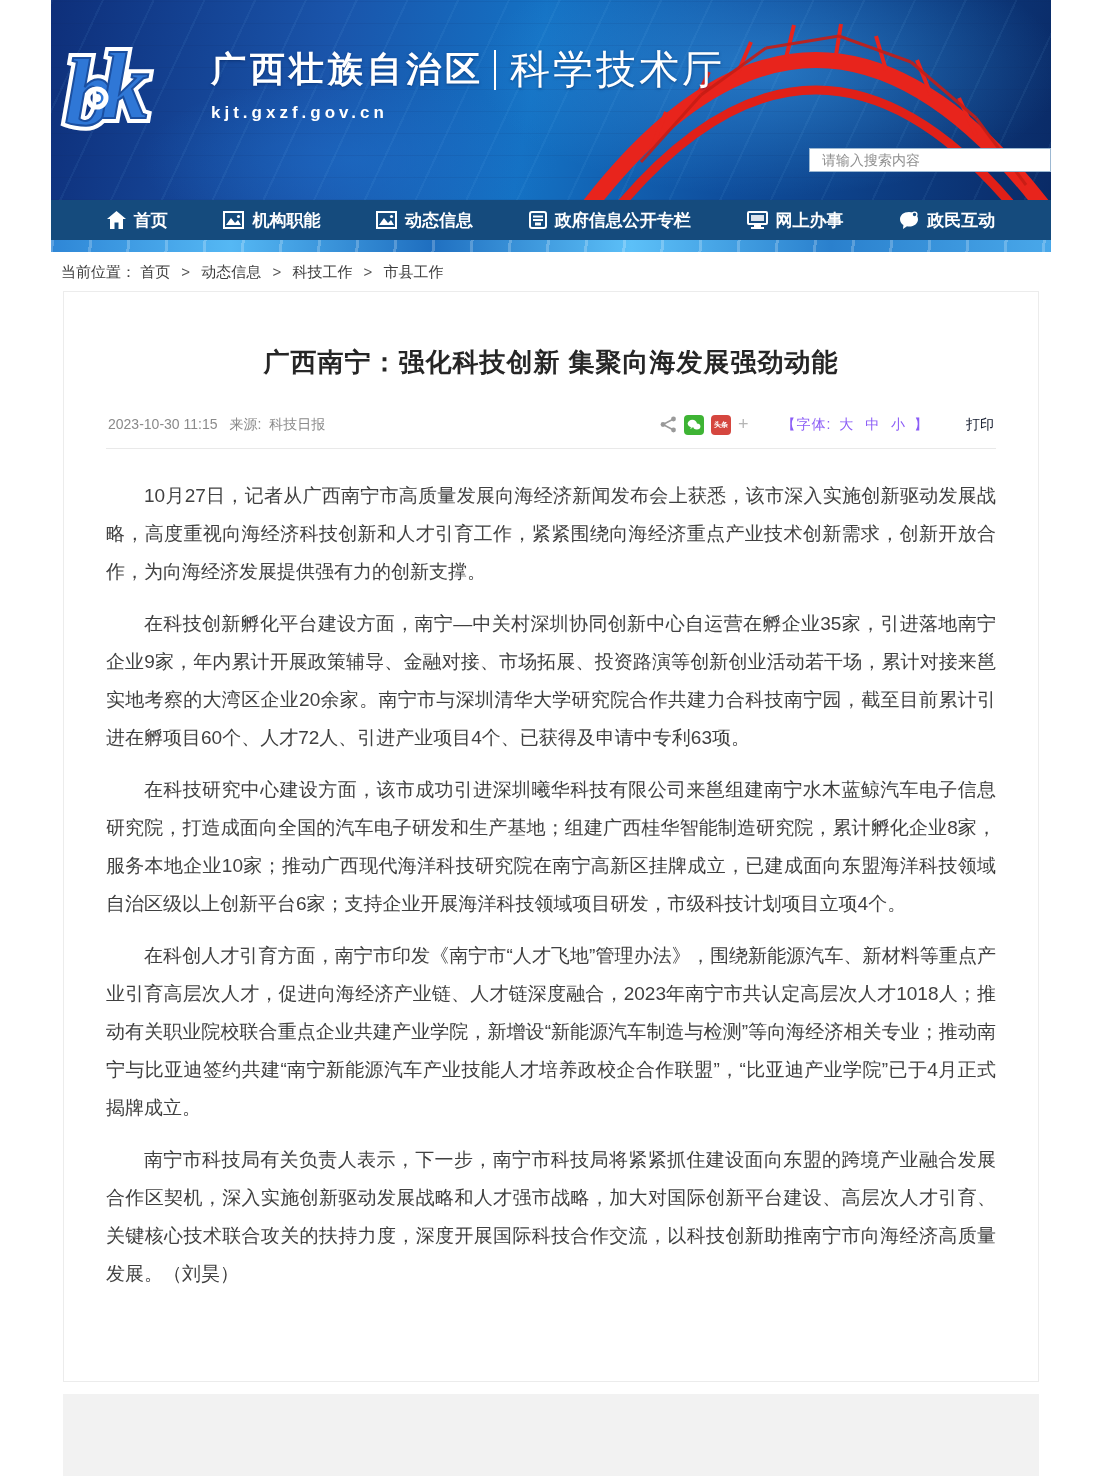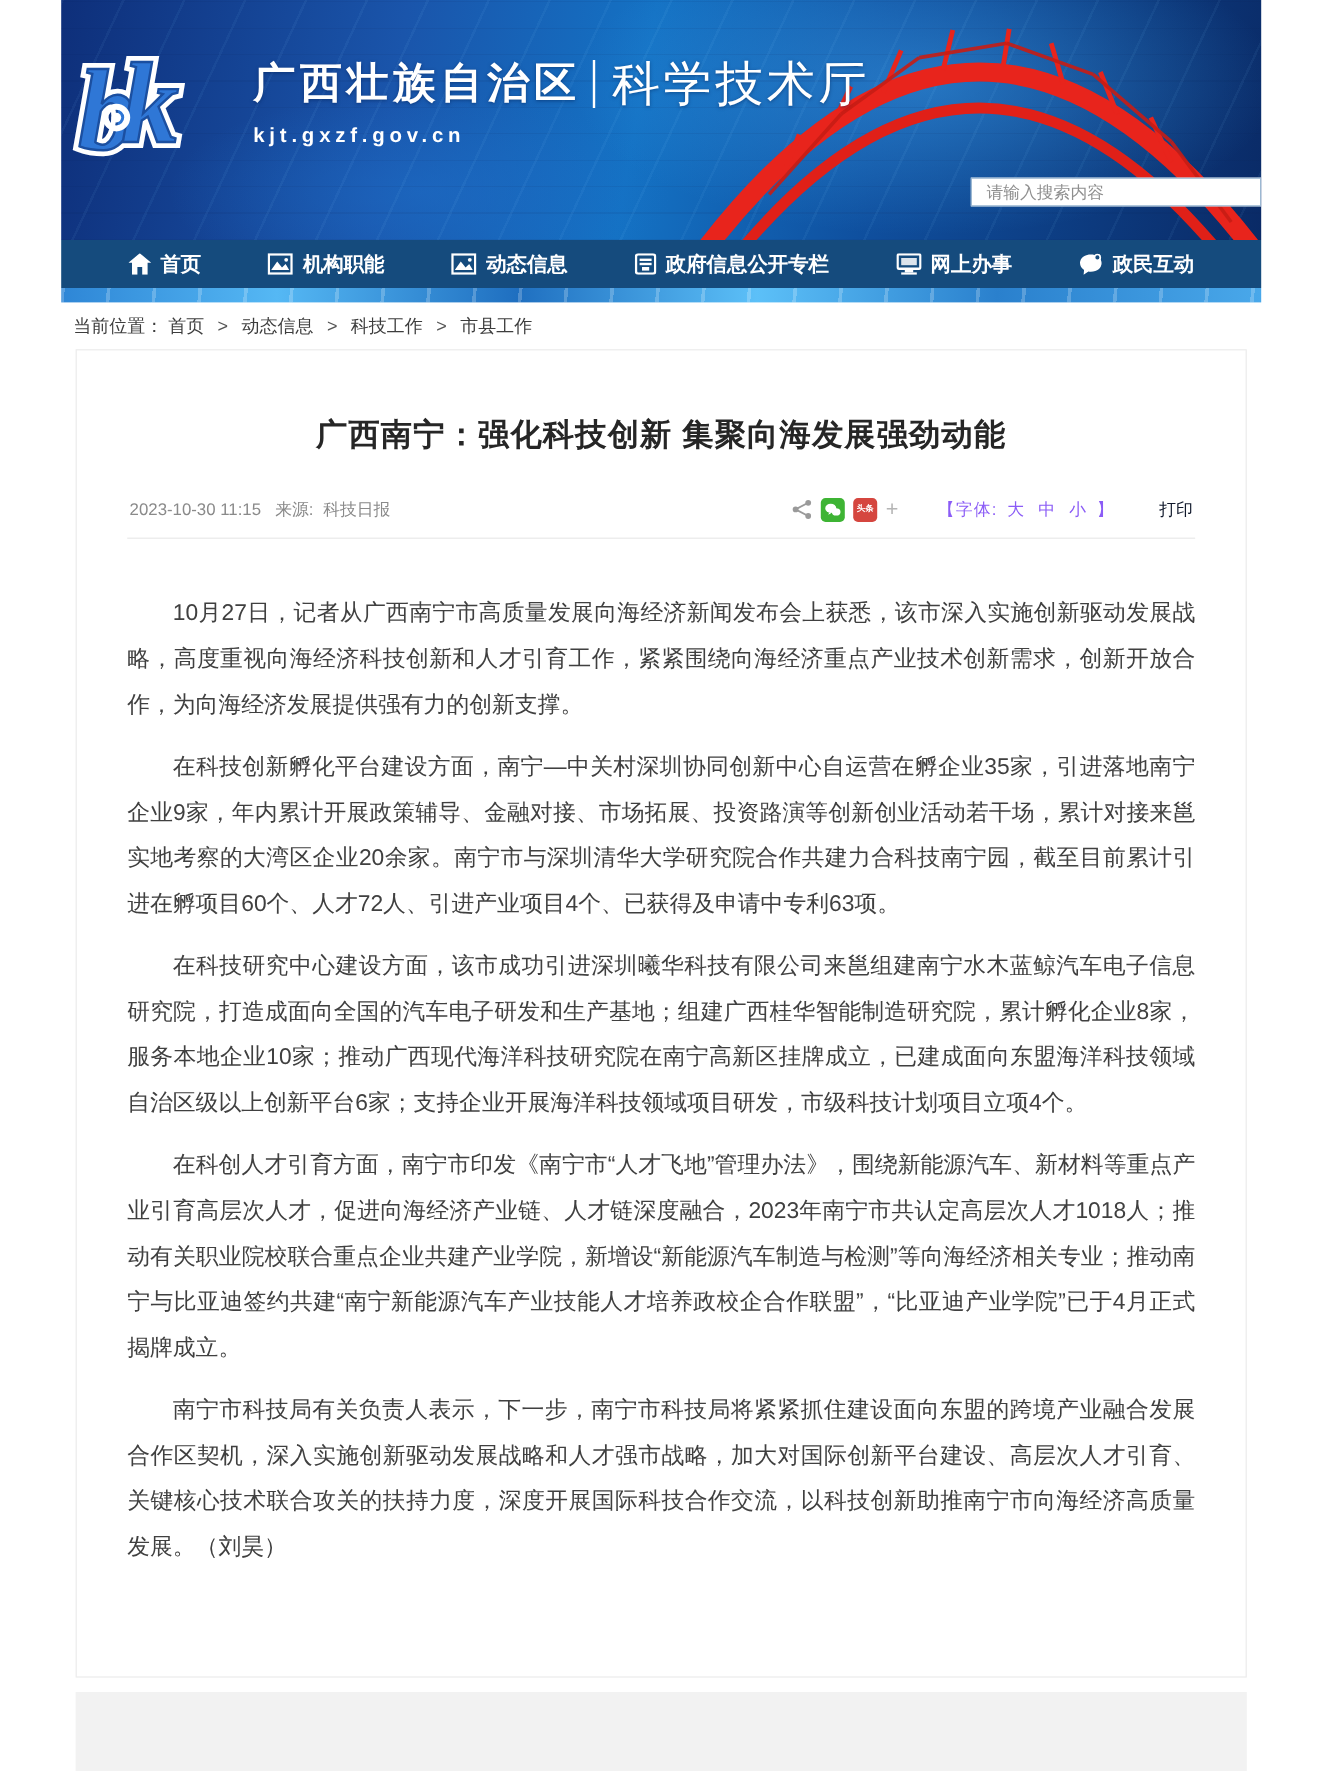--- a/index.html
+++ b/index.html
@@ -85,21 +85,21 @@
   }
   .badge-wechat { background:#3eb434; }
   .badge-toutiao { background:#d5463f; color:#fff; font-size:7px; font-weight:bold;
     letter-spacing:0; line-height:1; }
   .plus { font-size:18px; color:#b5b5b5; cursor:pointer; margin-right:26px; }
   .font-ctl { margin-right:30px; color:#8b5cf6; letter-spacing:1px; }
   .font-ctl .fsz { cursor:pointer; margin:0 3px; }
   .print { cursor:pointer; color:#0f172a; }
   .meta-divider { border:none; border-top:1px solid #e9e9e9; margin:13px 0 0; }
 
-  .article-body { margin-top:44px; }
+  .article-body { margin-top:28px; }
   .article-body p {
     font-size:19px; line-height:38px; color:#404040;
     text-align:justify; text-indent:2em; margin:0 0 14px;
   }
 
   
   .footer-block { margin:12px 12px 0; height:176px; background:#f2f2f2; }
 </style>
 </head>
 <body>

